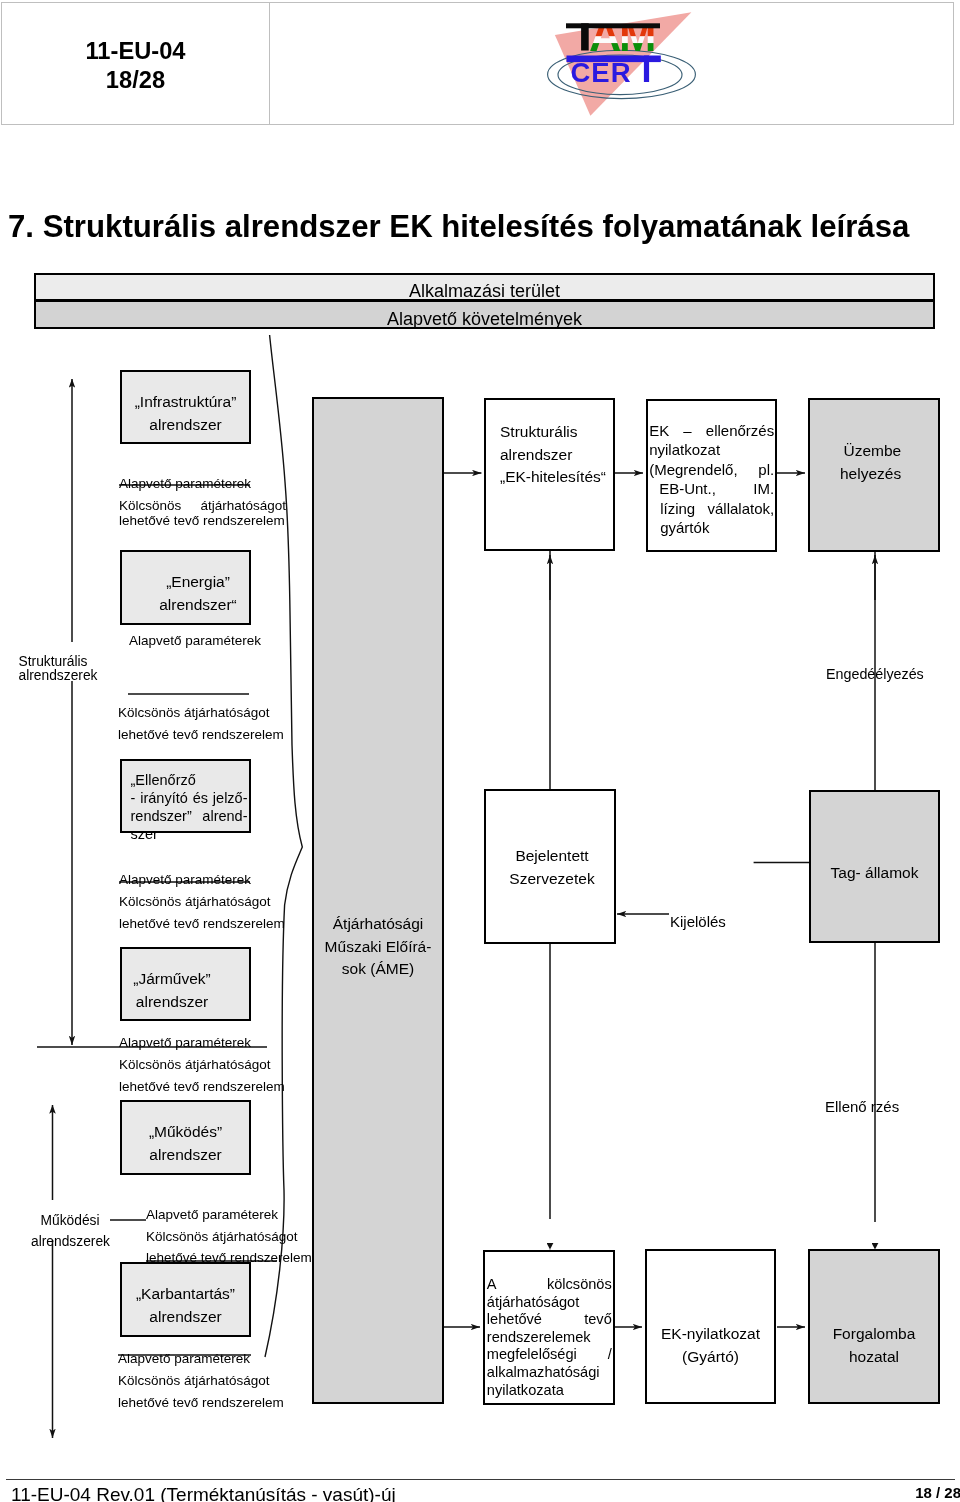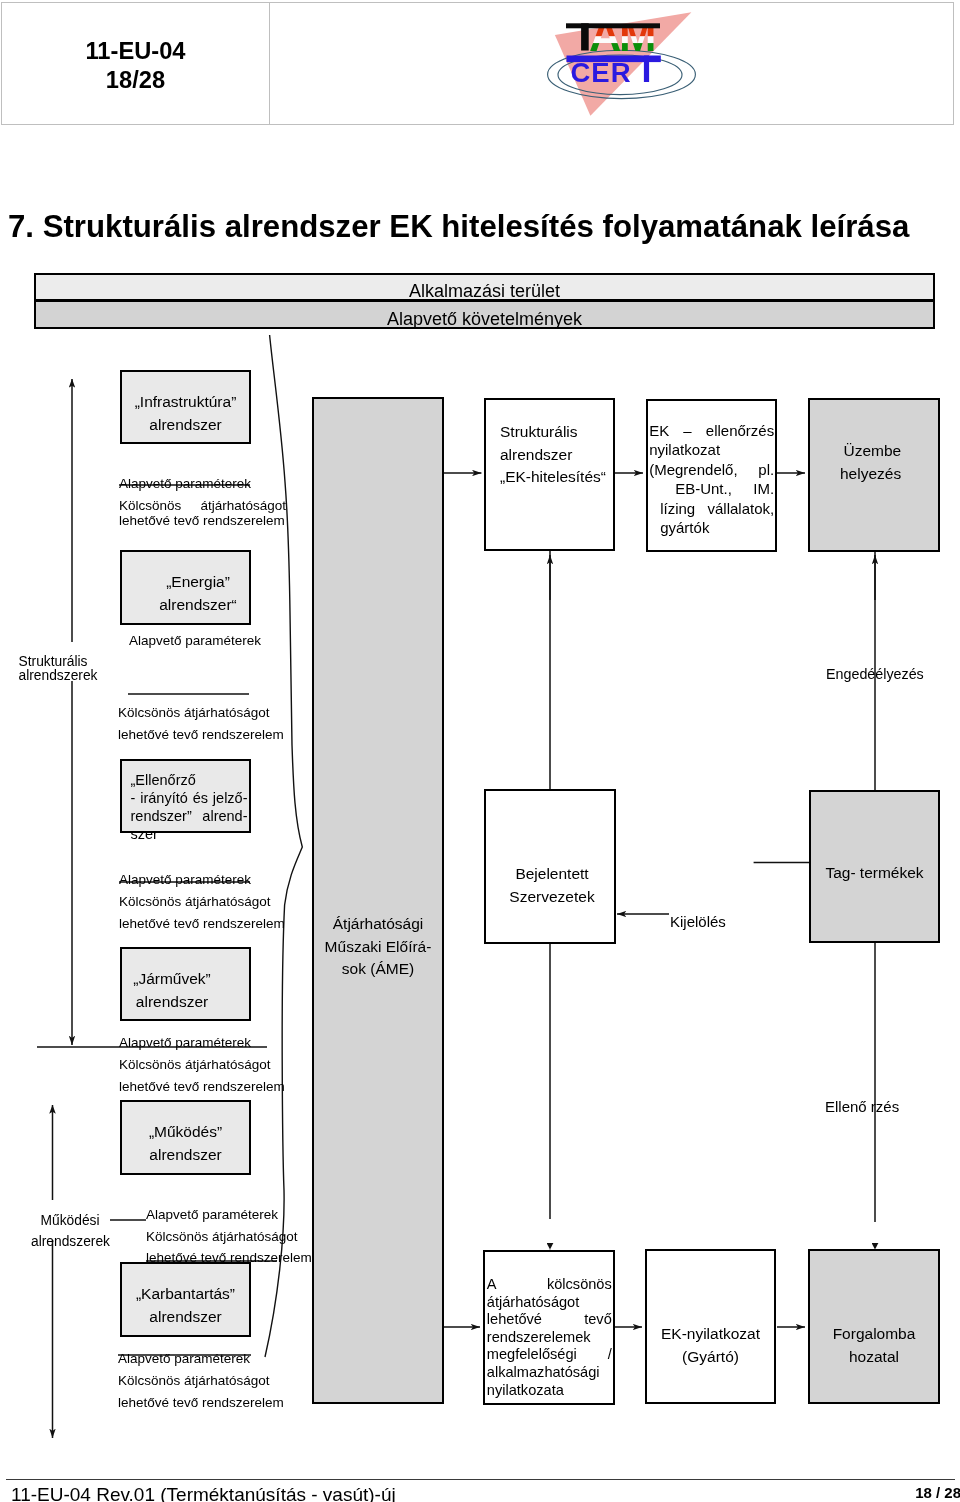--- a/index.html
+++ b/index.html
@@ -202,21 +202,21 @@
       <span class="j">megfelelőségi /</span>
       <span class="j">alkalmazhatósági</span>
       <span class="j">nyilatkozata</span>
     </div>
 
     <div class="tbox" style="left:646px;top:399px;width:131px;height:153px"></div>
     <div class="param" style="left:649.2px;top:421px;font-size:15px;line-height:19.4px;width:125px">
       <span class="j">EK – ellenőrzés</span>
       <span class="j">nyilatkozat</span>
       <span class="j">(Megrendelő, pl.</span>
-      <span class="j" style="padding-left:26px">EB-Unt., IM.</span>
+      <span class="j" style="padding-left:10px">EB-Unt., IM.</span>
       <span class="j" style="padding-left:11px">lízing vállalatok,</span>
       <span class="pline" style="padding-left:11px">gyártók</span>
     </div>
 
     <div class="tbox lgrey" style="left:120px;top:370px;width:131px;height:74px"></div>
     <div class="bt" style="left:120px;top:391px;width:131px">
       <div>„Infrastruktúra”</div>
       <div>alrendszer</div>
     </div>
     <div class="tbox lgrey" style="left:120px;top:550px;width:131px;height:75px"></div>
@@ -253,27 +253,27 @@
       <div>alrendszer</div>
       <div>„EK-hitelesítés“</div>
     </div>
     <div class="tbox" style="left:808px;top:398px;width:132px;height:154px;background:#d4d4d4"></div>
     <div class="bt" style="left:840px;top:440px;text-align:right">
       <div>Üzembe</div>
       <div>helyezés</div>
     </div>
 
     <div class="tbox" style="left:484px;top:789px;width:132px;height:155px"></div>
-    <div class="bt" style="left:484px;top:863px;width:136px">
+    <div class="bt" style="left:484px;top:845px;width:136px">
       <div>Bejelentett</div>
       <div>Szervezetek</div>
     </div>
     <div class="tbox" style="left:809px;top:790px;width:131px;height:153px;background:#d4d4d4"></div>
     <div class="bt" style="left:809px;top:862px;width:131px">
-      <div>Tag- termékek</div>
+      <div>Tag- államok</div>
     </div>
 
     <div class="tbox" style="left:645px;top:1249px;width:131px;height:155px"></div>
     <div class="bt" style="left:645px;top:1323px;width:131px">
       <div>EK-nyilatkozat</div>
       <div>(Gyártó)</div>
     </div>
     <div class="tbox" style="left:808px;top:1249px;width:132px;height:155px;background:#d4d4d4"></div>
     <div class="bt" style="left:808px;top:1323px;width:132px">
       <div>Forgalomba</div>

